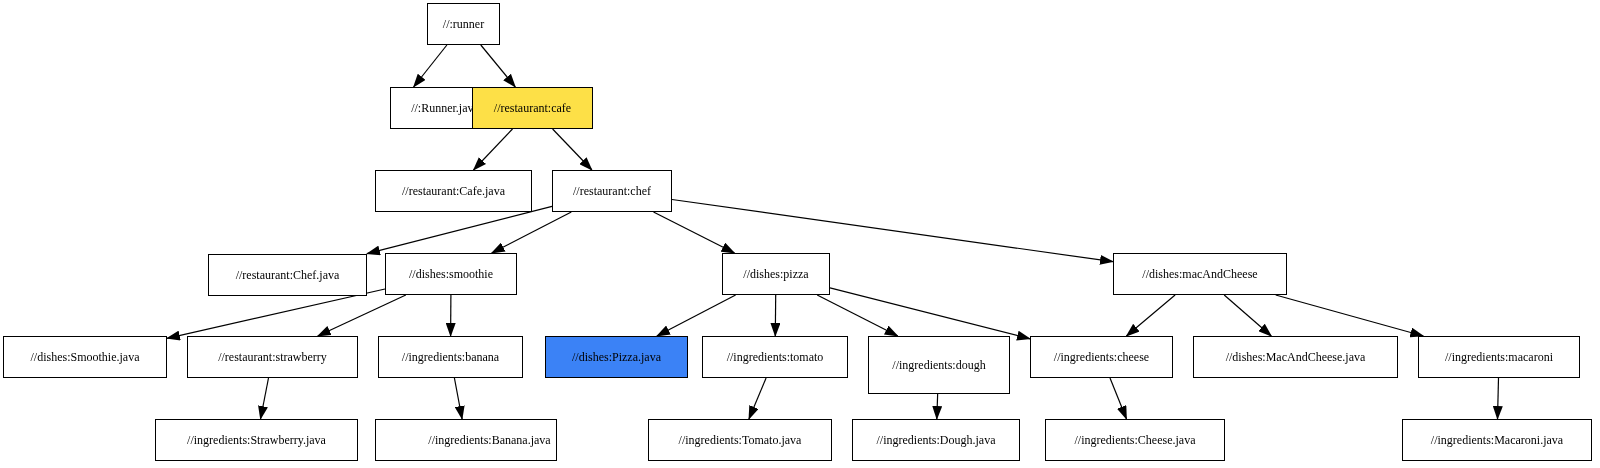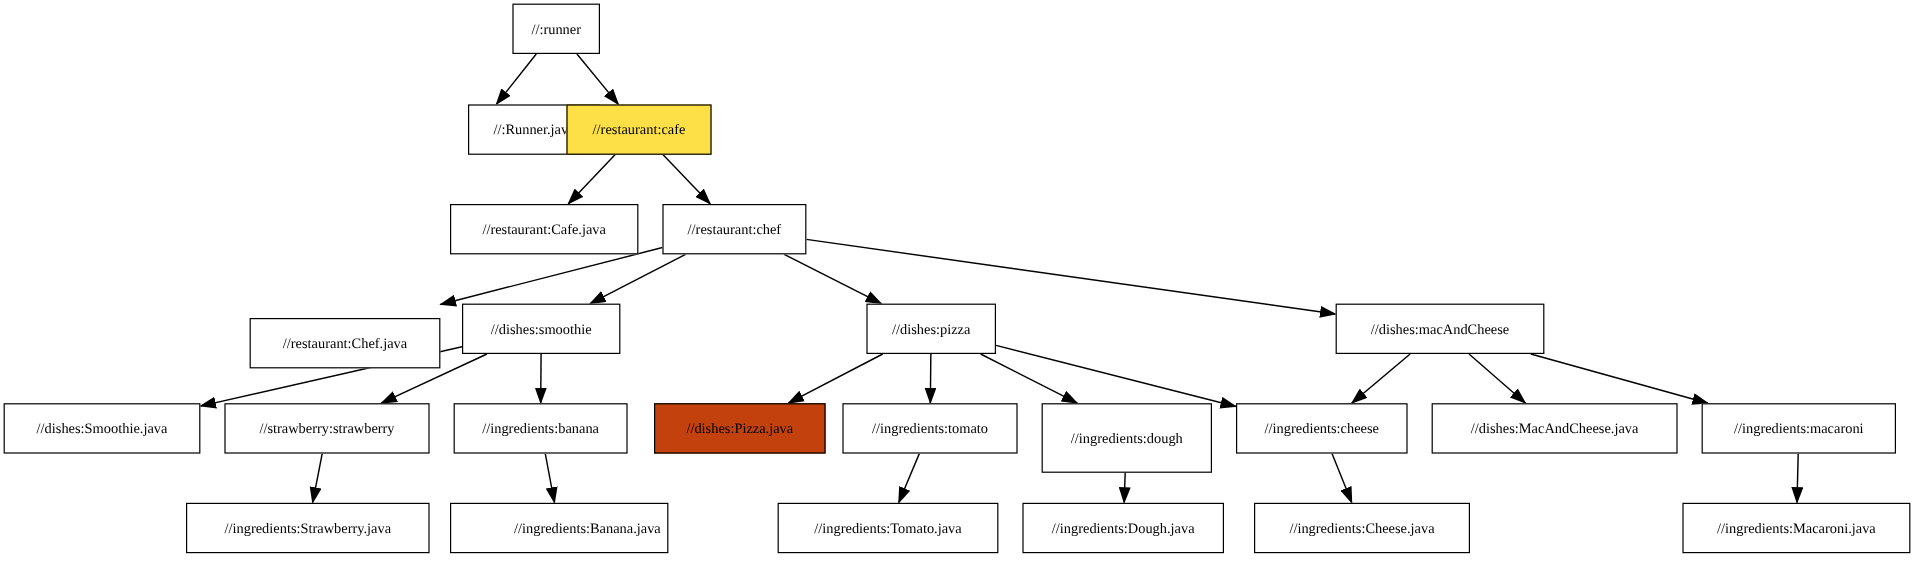--- a/index.html
+++ b/index.html
@@ -87,42 +87,42 @@
       </div>
       <div class="node" style="left: 472px; top: 87px; width: 121px; height: 42px; border-color: rgb(0, 0, 0); background: #fde047;">
         <span>//restaurant:cafe</span>
       </div>
       <div class="node" style="left: 375px; top: 170px; width: 157px; height: 42px; border-color: rgb(0, 0, 0); background: rgb(255, 255, 255);">
         <span>//restaurant:Cafe.java</span>
       </div>
       <div class="node" style="left: 552px; top: 170px; width: 120px; height: 42px; border-color: rgb(0, 0, 0); background: rgb(255, 255, 255);">
         <span>//restaurant:chef</span>
       </div>
-      <div class="node" style="left: 208px; top: 265px; width: 159px; height: 42px; border-color: rgb(0, 0, 0); background: rgb(255, 255, 255);">
+      <div class="node" style="left: 208px; top: 254px; width: 159px; height: 42px; border-color: rgb(0, 0, 0); background: rgb(255, 255, 255);">
         <span>//restaurant:Chef.java</span>
       </div>
       <div class="node" style="left: 385px; top: 253px; width: 132px; height: 42px; border-color: rgb(0, 0, 0); background: rgb(255, 255, 255);">
         <span>//dishes:smoothie</span>
       </div>
       <div class="node" style="left: 722px; top: 253px; width: 108px; height: 42px; border-color: rgb(0, 0, 0); background: rgb(255, 255, 255);">
         <span>//dishes:pizza</span>
       </div>
       <div class="node" style="left: 1113px; top: 253px; width: 174px; height: 42px; border-color: rgb(0, 0, 0); background: rgb(255, 255, 255);">
         <span>//dishes:macAndCheese</span>
       </div>
       <div class="node" style="left: 3px; top: 336px; width: 164px; height: 42px; border-color: rgb(0, 0, 0); background: rgb(255, 255, 255);">
         <span>//dishes:Smoothie.java</span>
       </div>
       <div class="node" style="left: 187px; top: 336px; width: 171px; height: 42px; border-color: rgb(0, 0, 0); background: rgb(255, 255, 255);">
-        <span>//strawberry:strawberry</span>
+        <span>//restaurant:strawberry</span>
       </div>
       <div class="node" style="left: 378px; top: 336px; width: 145px; height: 42px; border-color: rgb(0, 0, 0); background: rgb(255, 255, 255);">
         <span>//ingredients:banana</span>
       </div>
-      <div class="node" style="left: 545px; top: 336px; width: 143px; height: 42px; border-color: rgb(0, 0, 0); background: #c2410c;">
+      <div class="node" style="left: 545px; top: 336px; width: 143px; height: 42px; border-color: rgb(0, 0, 0); background: #3b82f6;">
         <span>//dishes:Pizza.java</span>
       </div>
       <div class="node" style="left: 702px; top: 336px; width: 146px; height: 42px; border-color: rgb(0, 0, 0); background: rgb(255, 255, 255);">
         <span>//ingredients:tomato</span>
       </div>
       <div class="node" style="left: 868px; top: 336px; width: 142px; height: 58px; border-color: rgb(0, 0, 0); background: rgb(255, 255, 255);">
         <span>//ingredients:dough</span>
       </div>
       <div class="node" style="left: 1030px; top: 336px; width: 143px; height: 42px; border-color: rgb(0, 0, 0); background: rgb(255, 255, 255);">
         <span>//ingredients:cheese</span>

